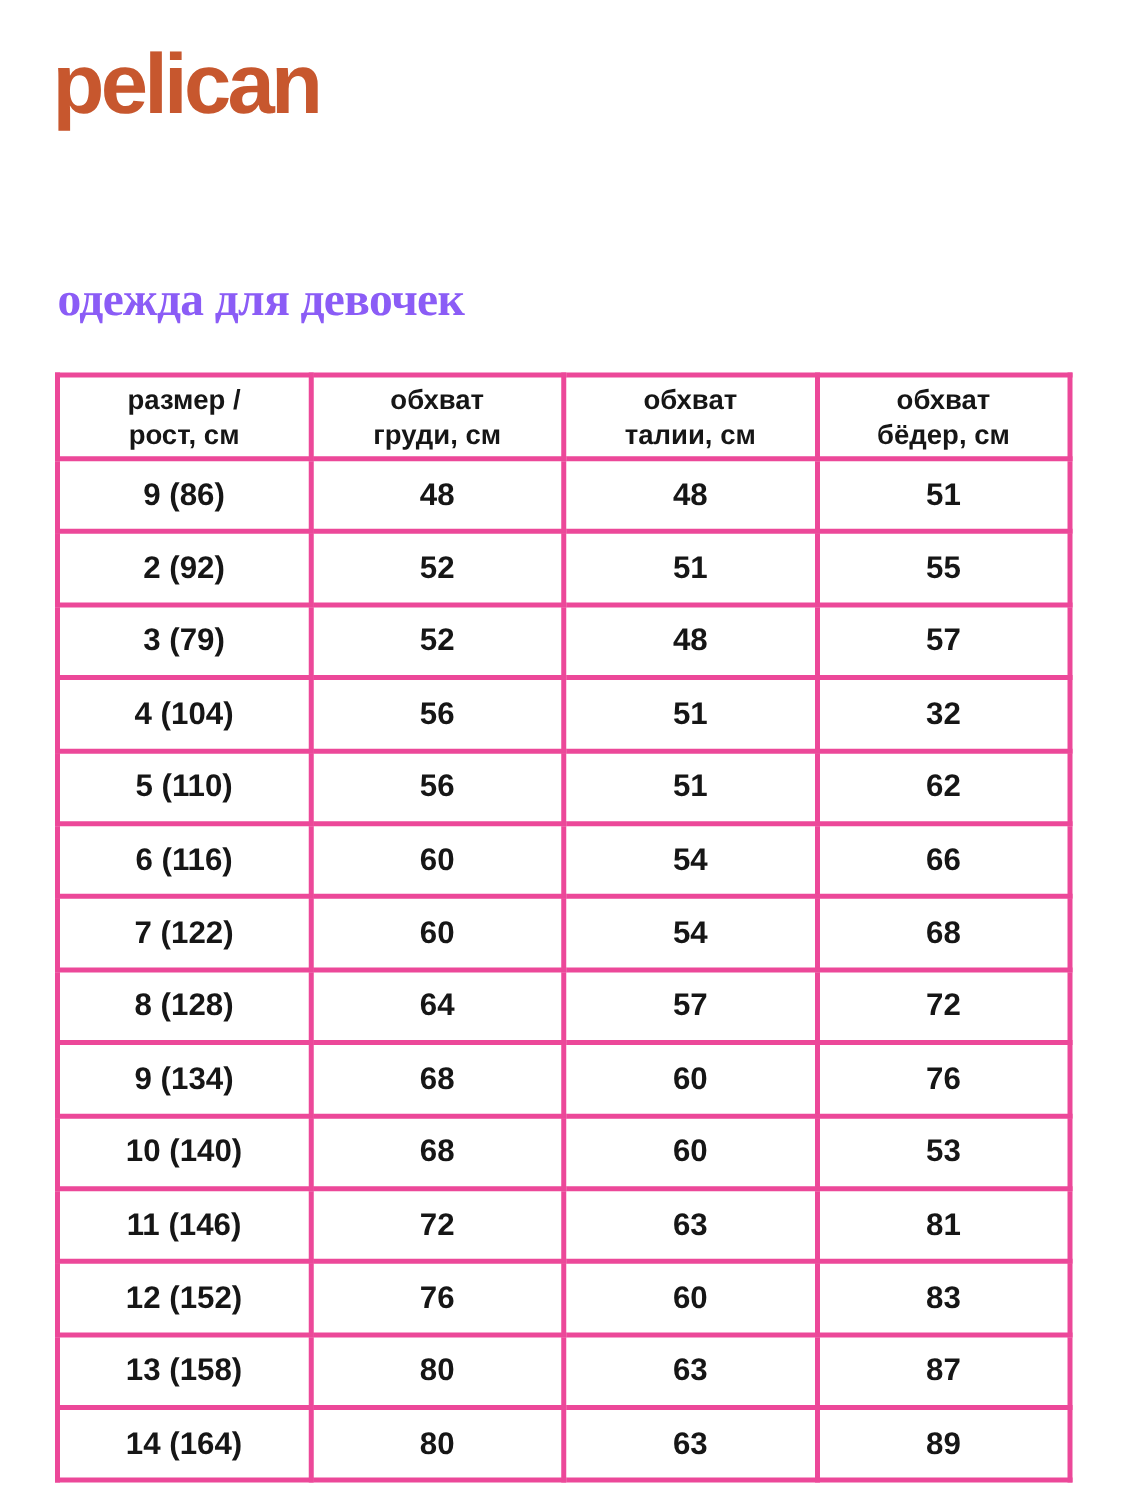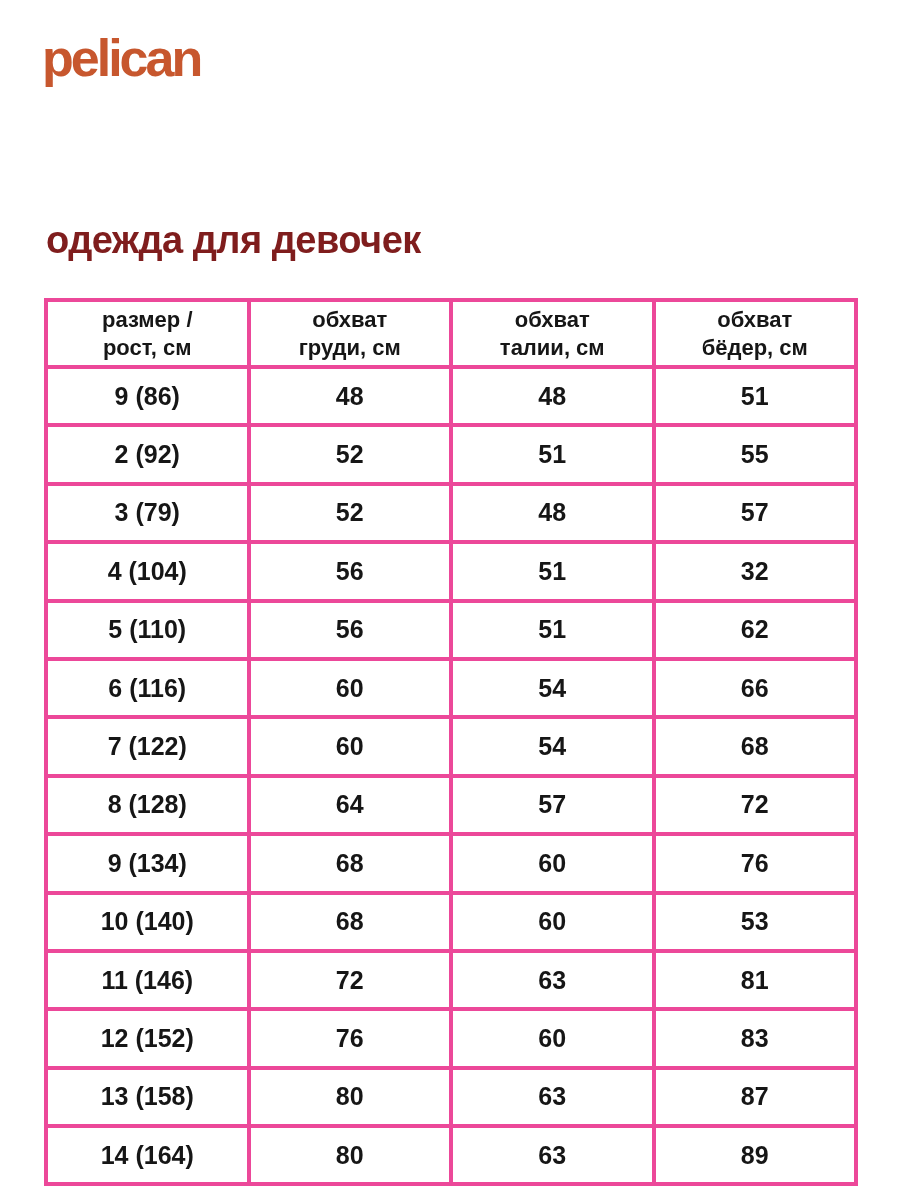--- a/index.html
+++ b/index.html
@@ -12,35 +12,36 @@
     position: relative;
     width: 900px;
     height: 1200px;
     background: #ffffff;
     overflow: hidden;
   }
   .logo {
     position: absolute;
     left: 42px;
     top: 30px;
-    font-size: 52px;
+    font-size: 68px;
     font-weight: bold;
     letter-spacing: -3px;
     color: #C7572E;
     line-height: 1.1;
   }
   .page-title {
     position: absolute;
     left: 46px;
     top: 218px;
     font-size: 38px;
     font-weight: bold;
     letter-spacing: -0.5px;
-    color: #7f1d1d;
+    color: #8b5cf6;
     line-height: 1.2;
+    font-family: Liberation Serif, serif;
   }
   table.size-table {
     position: absolute;
     left: 44px;
     top: 298px;
     width: 814px;
     border-collapse: collapse;
     table-layout: fixed;
   }
   .size-table th,

